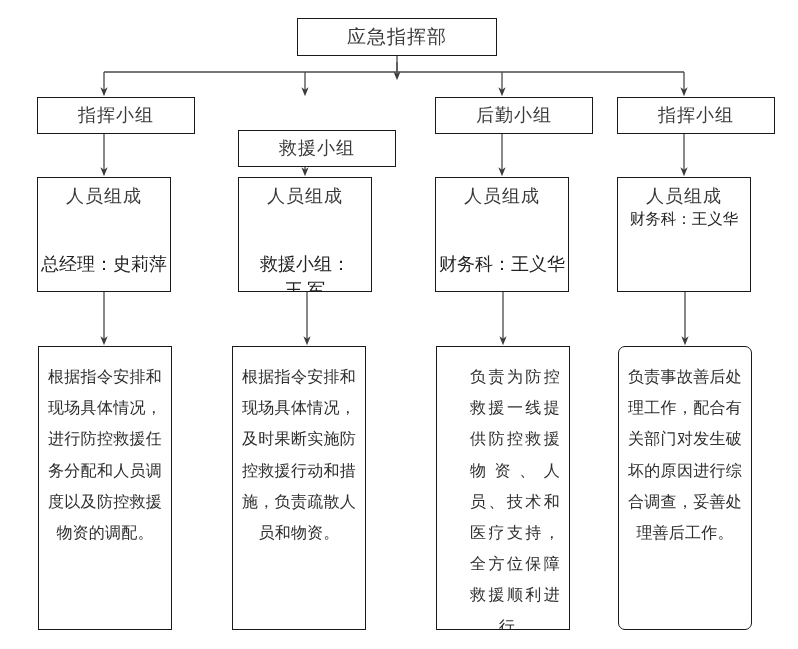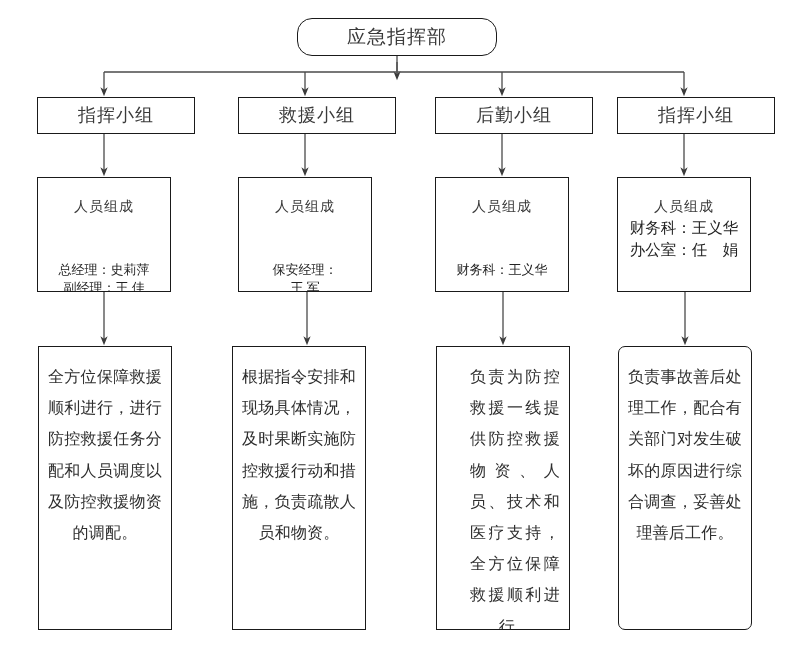--- a/index.html
+++ b/index.html
@@ -44,58 +44,56 @@
   }
   
   .root {
     left: 297px;
     top: 18px;
     width: 200px;
     height: 38px;
     display: flex;
     align-items: center;
     justify-content: center;
-    border-radius: 15px;
   }
   .root .node-title { font-size: 19px; }
 
   
   .group {
     top: 97px;
     width: 158px;
     height: 37px;
     display: flex;
     align-items: center;
     justify-content: center;
   }
   .group .node-title { font-size: 18px; }
   .g1 { left: 37px; }
-  .g2 { left: 238px; }
+  .g2 { left: 238px; margin-top: 33px; }
   .g3 { left: 435px; }
   .g4 { left: 617px; }
 
   
   .members {
     top: 177px;
     width: 134px;
     height: 115px;
     padding: 6px 2px 0 2px;
   }
   .m1 { left: 37px; }
   .m2 { left: 238px; }
   .m3 { left: 435px; }
   .m4 { left: 617px; }
   .members .node-title {
-    font-size: 14px;
+    font-size: 18px;
     margin-bottom: 2px;
-    margin-top: 14px;
   }
   .members .spacer { height: 42px; }
   .members .m-line {
-    font-size: 13px;
+    font-size: 18px;
     line-height: 1.42;
     color: #232323;
     white-space: nowrap;
   }
   
   .m4 .m-line { font-size: 15.5px; line-height: 1.45; }
   .m4 .node-title { margin-bottom: 0px; }
 
   
   .duty {
@@ -165,44 +163,42 @@
     <div class="node-title">后勤小组</div>
   </div>
   <div class="node group g4">
     <div class="node-title">指挥小组</div>
   </div>
 
   <div class="node members m1">
     <div class="node-title">人员组成</div>
     <div class="spacer"></div>
     <div class="m-line">总经理：史莉萍</div>
-    <div class="m-line">副经理：王 佳</div>
   </div>
 
   <div class="node members m2">
     <div class="node-title">人员组成</div>
     <div class="spacer"></div>
-    <div class="m-line">保安经理：</div>
+    <div class="m-line">救援小组：</div>
     <div class="m-line">王 军</div>
   </div>
 
   <div class="node members m3">
     <div class="node-title">人员组成</div>
     <div class="spacer"></div>
     <div class="m-line">财务科：王义华</div>
   </div>
 
   <div class="node members m4">
     <div class="node-title">人员组成</div>
     <div class="m-line">财务科：王义华</div>
-    <div class="m-line">办公室：任　娟</div>
   </div>
 
   <div class="node duty d1">
-    <div class="duty-text">全方位保障救援顺利进行，进行防控救援任务分配和人员调度以及防控救援物资的调配。</div>
+    <div class="duty-text">根据指令安排和现场具体情况，进行防控救援任务分配和人员调度以及防控救援物资的调配。</div>
   </div>
   <div class="node duty d2">
     <div class="duty-text">根据指令安排和现场具体情况，及时果断实施防控救援行动和措施，负责疏散人员和物资。</div>
   </div>
   <div class="node duty d3">
     <div class="duty-text">负责为防控救援一线提供防控救援物资、人员、技术和医疗支持，全方位保障救援顺利进行。</div>
   </div>
   <div class="node duty d4">
     <div class="duty-text">负责事故善后处理工作，配合有关部门对发生破坏的原因进行综合调查，妥善处理善后工作。</div>
   </div>

